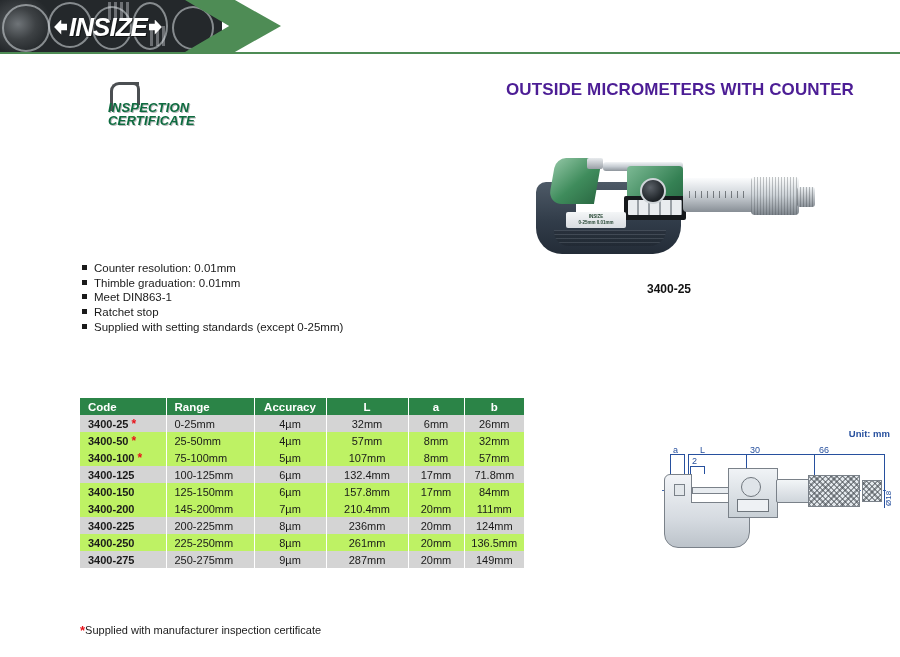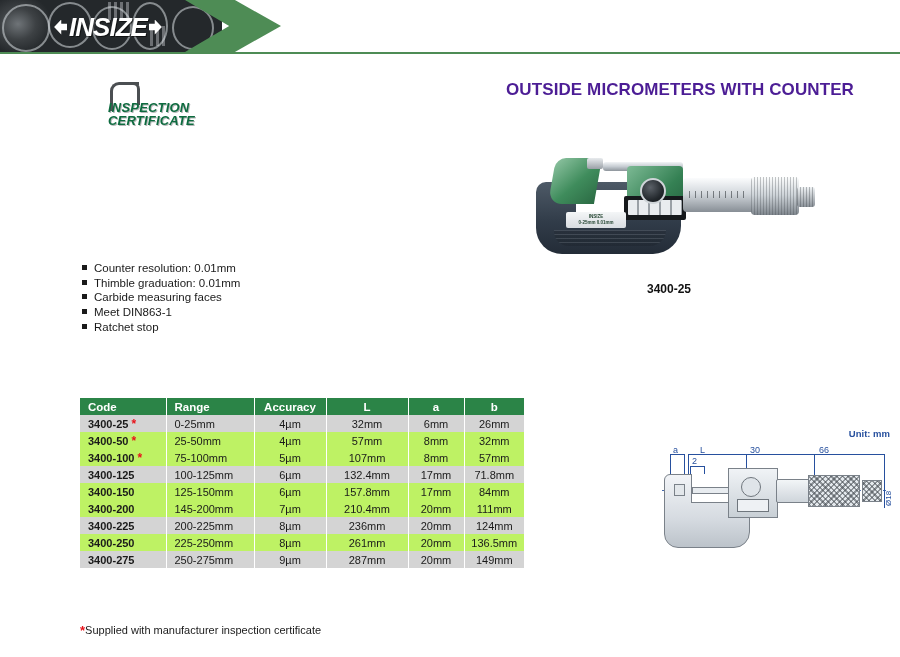--- a/index.html
+++ b/index.html
@@ -544,29 +544,29 @@
   <div class="feature-item">
     <span class="bullet-square"></span>
     <span>Counter resolution: 0.01mm</span>
   </div>
   <div class="feature-item">
     <span class="bullet-square"></span>
     <span>Thimble graduation: 0.01mm</span>
   </div>
   <div class="feature-item">
     <span class="bullet-square"></span>
-    <span>Carbide measuring faces</span>
-  </div>
-  <div class="feature-item">
-    <span class="bullet-square"></span>
     <span>Meet DIN863-1</span>
   </div>
   <div class="feature-item">
     <span class="bullet-square"></span>
     <span>Ratchet stop</span>
+  </div>
+  <div class="feature-item">
+    <span class="bullet-square"></span>
+    <span>Supplied with setting standards (except 0-25mm)</span>
   </div>
 </div>
 
 <table class="spec-table">
   <colgroup>
     <col style="width:86px">
     <col style="width:88px">
     <col style="width:72px">
     <col style="width:82px">
     <col style="width:56px">

